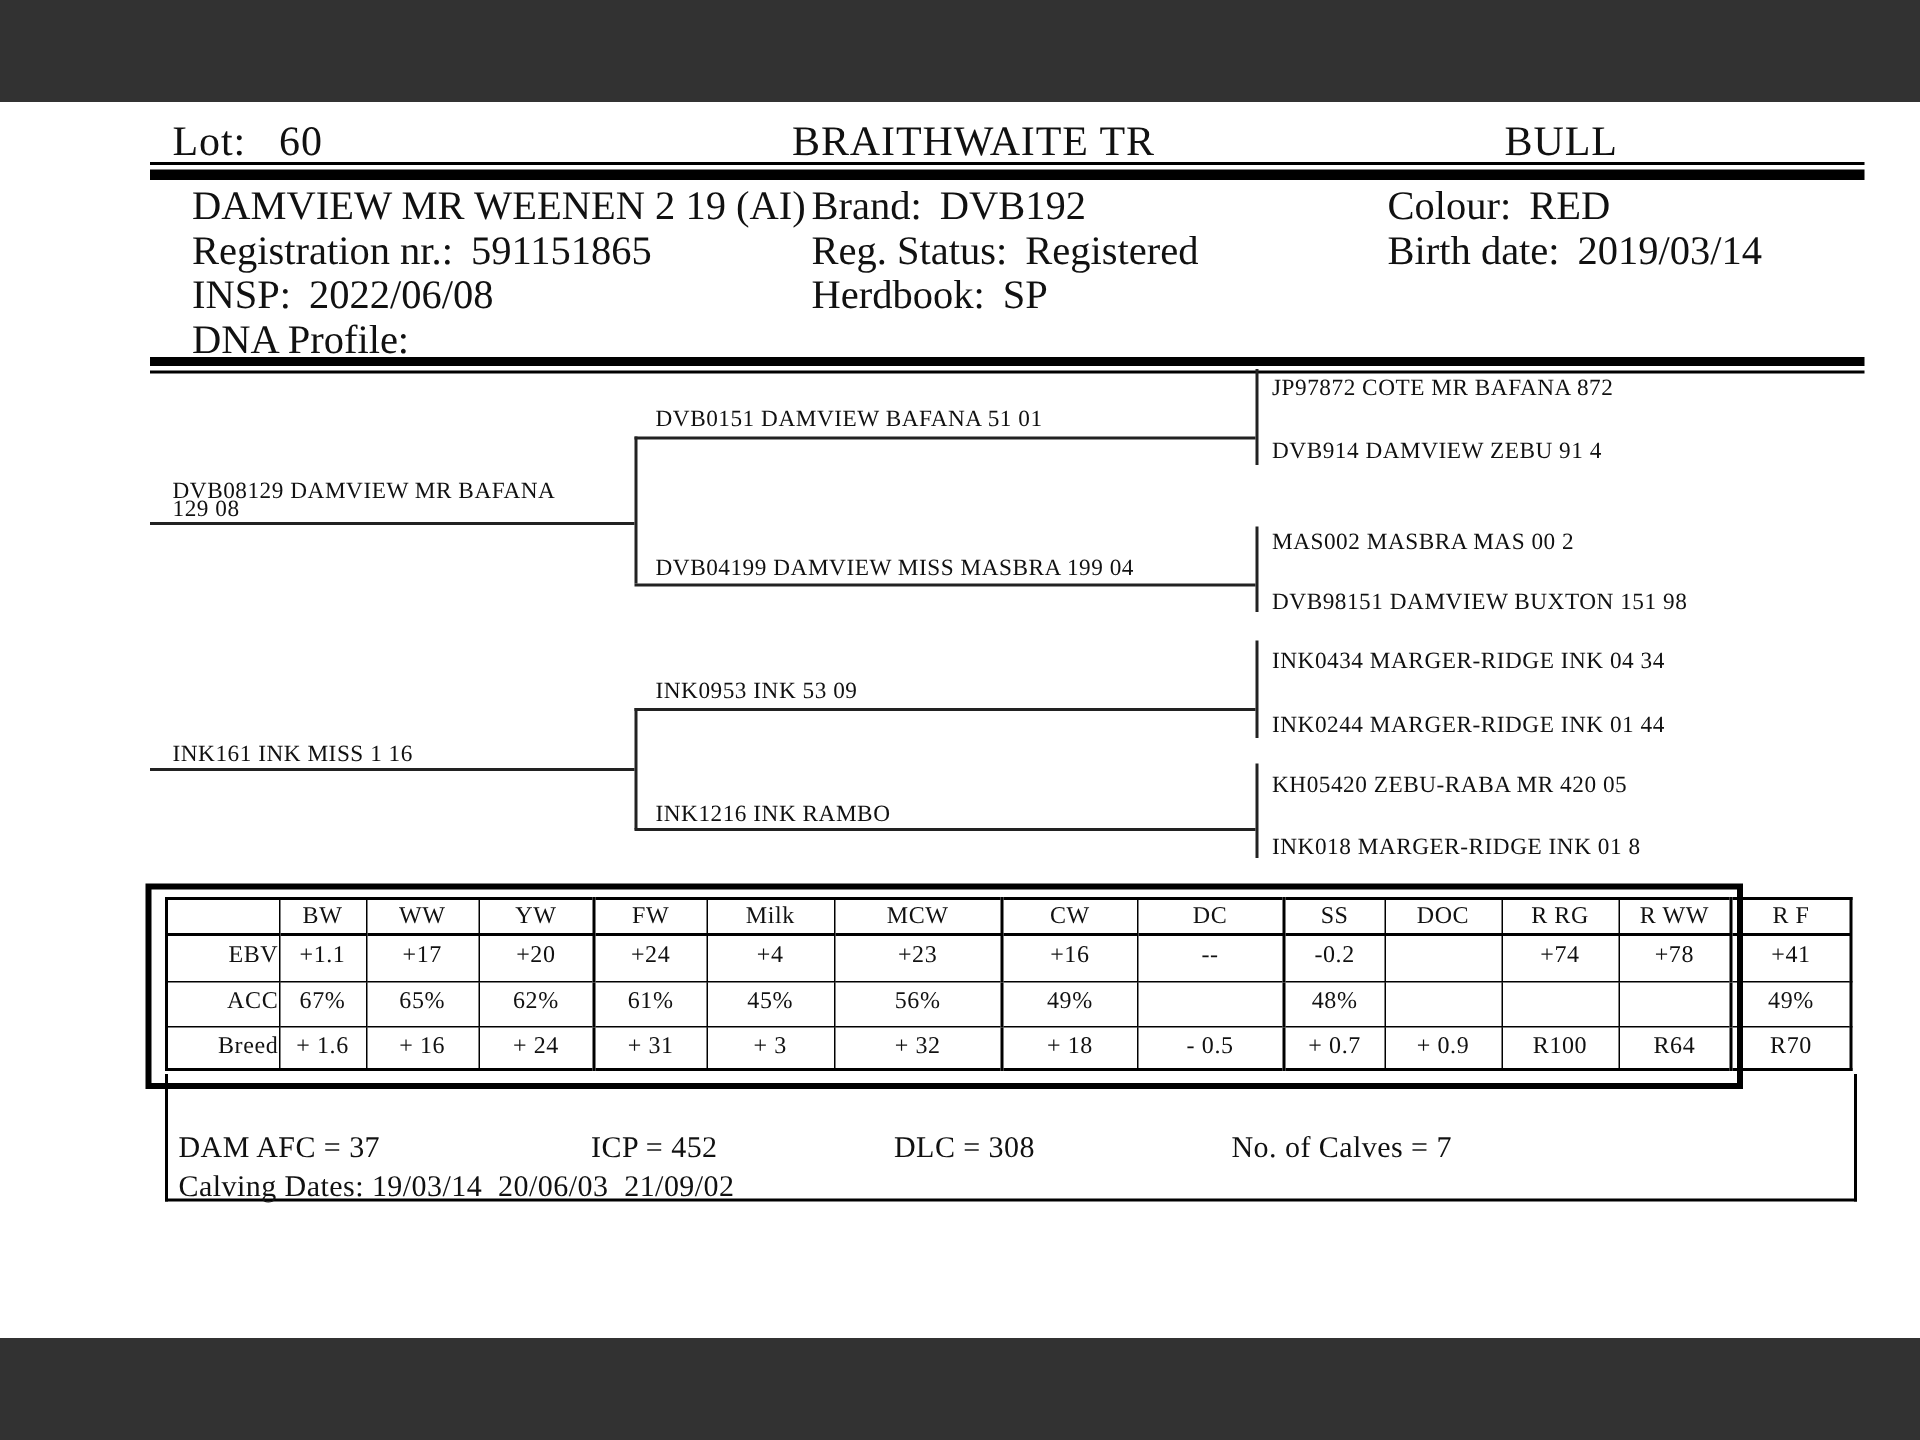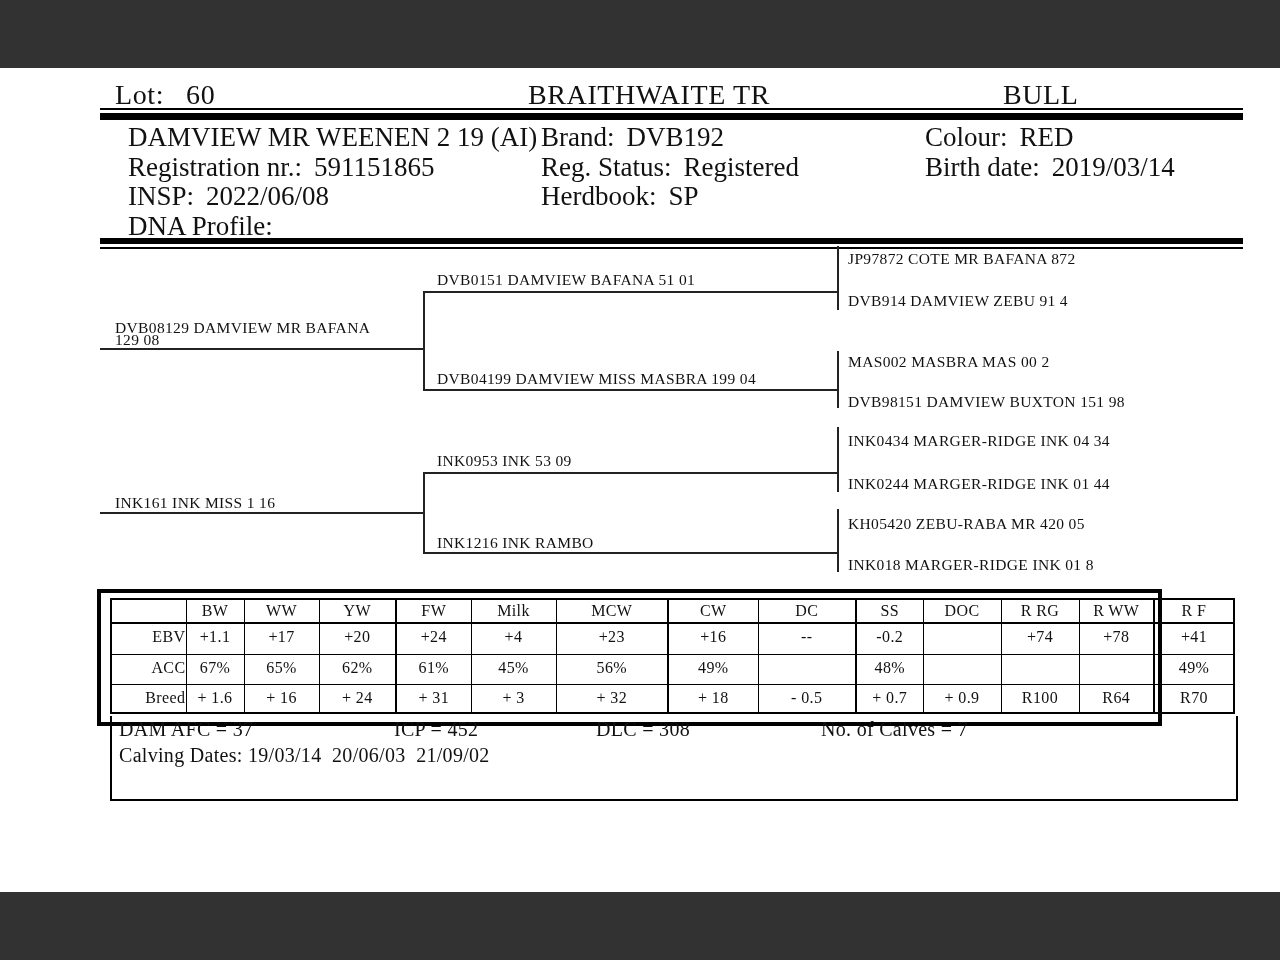--- a/index.html
+++ b/index.html
@@ -34,21 +34,21 @@
   .ebv th { height:24px; font-weight:normal; text-align:center; border-bottom:2px solid #000; }
   .ebv td { text-align:center; vertical-align:top; padding-top:4px; }
   .ebv td.rowlabel { text-align:right; padding-left:6px; }
   .ebv .thick { border-left:2px solid #000; }
 
   .footer-box {
     position:absolute; left:110px; top:716px; width:1128px; height:85px;
     border:2px solid #000; border-top:none; font-size:20px; letter-spacing:0.3px;
   }
   .footer-box .row1 { position:relative; height:31px; border-bottom:2px solid #000; }
-  .footer-box .row2 { position:relative; height:26px; }
+  .footer-box .row2 { position:relative; height:26px;margin-top:36px; }
   .footer-box .row3 { position:relative; height:26px; }
   .footer-box span { position:absolute; top:2px; white-space:pre; }
 </style>
 </head>
 <body>
 
 <div class="screen">
 
   <div class="bar top"></div>
   <div class="bar bottom"></div>

